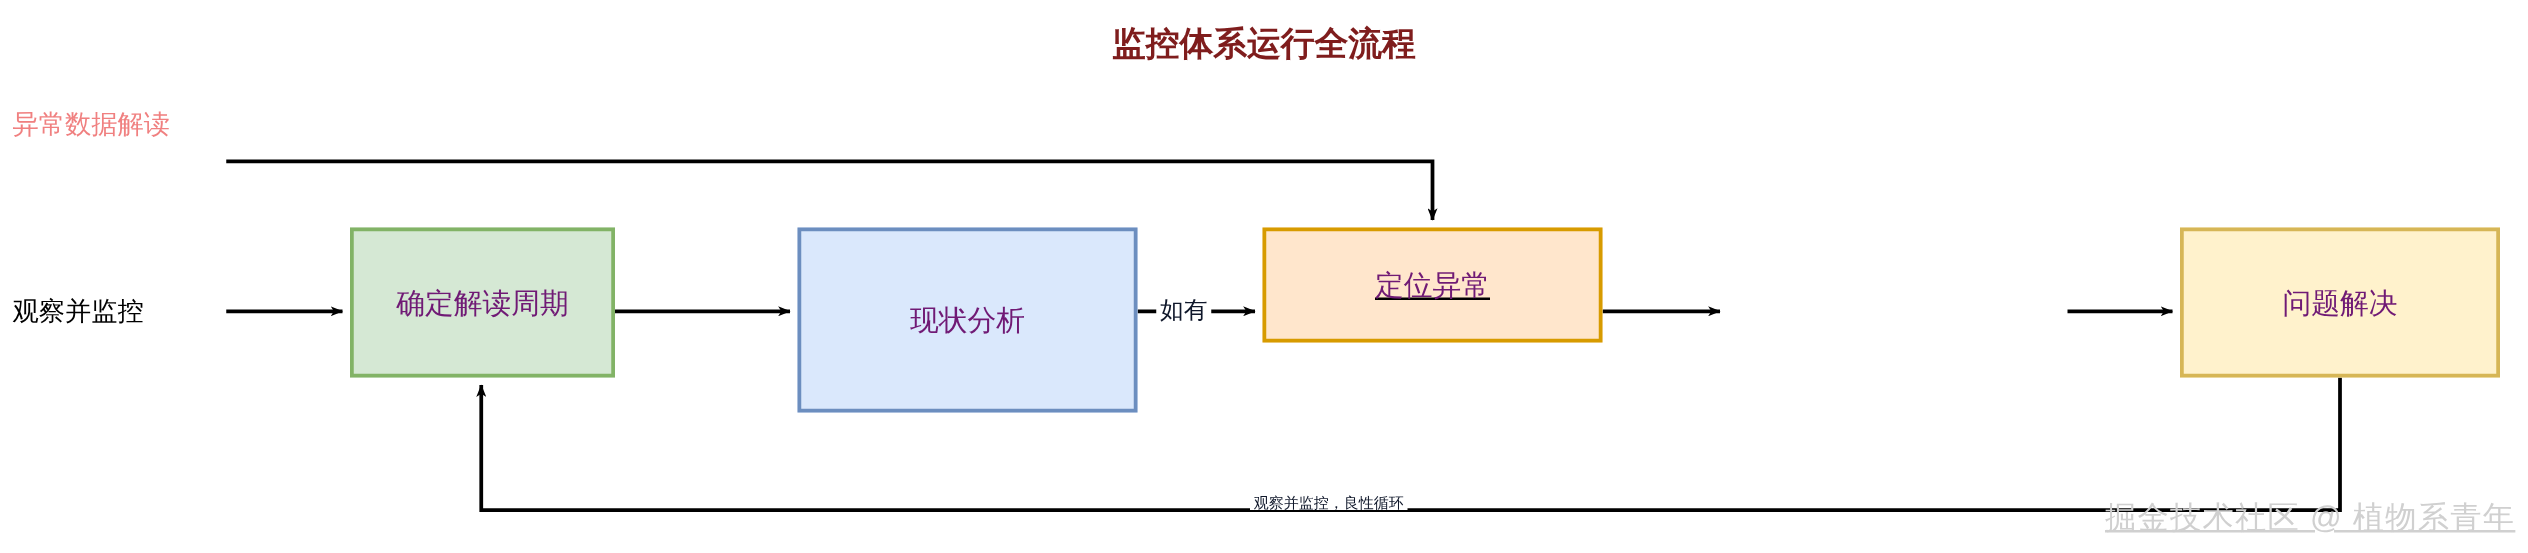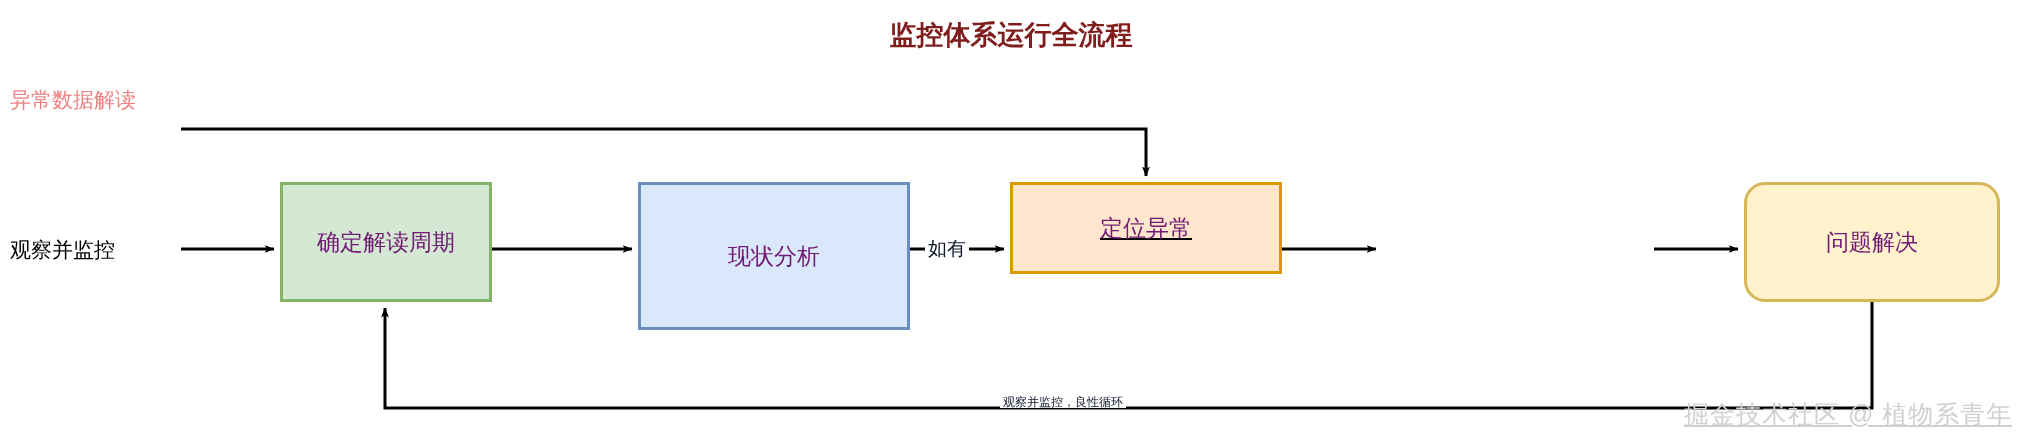--- a/index.html
+++ b/index.html
@@ -132,21 +132,21 @@
 
   <div class="node-box" id="node-box-2" style="left: 638px; top: 182px; width: 272px; height: 148px; background: rgb(218, 232, 252); border-color: rgb(108, 142, 191);">
     <span class="node-label">现状分析</span>
   </div>
 
   <div class="node-box" id="node-box-3" style="left: 1010px; top: 182px; width: 272px; height: 92px; background: rgb(255, 230, 204); border-color: rgb(215, 155, 0); text-decoration: underline;">
     <span class="node-label">定位异常</span>
   </div>
 
 
-  <div class="node-box" id="node-box-5" style="left: 1744px; top: 182px; width: 256px; height: 120px; background: rgb(255, 242, 204); border-color: rgb(214, 182, 86); border-radius: 21px;">
+  <div class="node-box" id="node-box-5" style="left: 1744px; top: 182px; width: 256px; height: 120px; background: rgb(255, 242, 204); border-color: rgb(214, 182, 86);">
     <span class="node-label">问题解决</span>
   </div>
 
   <div class="edge-label" id="edge-label-ruyou">如有</div>
 
   <div class="edge-label" id="edge-label-loop">观察并监控，良性循环</div>
 
   <div class="overlay-text" id="watermark" style="color: rgb(208, 208, 208);">掘金技术社区 @ 植物系青年</div>
 
 </div>

